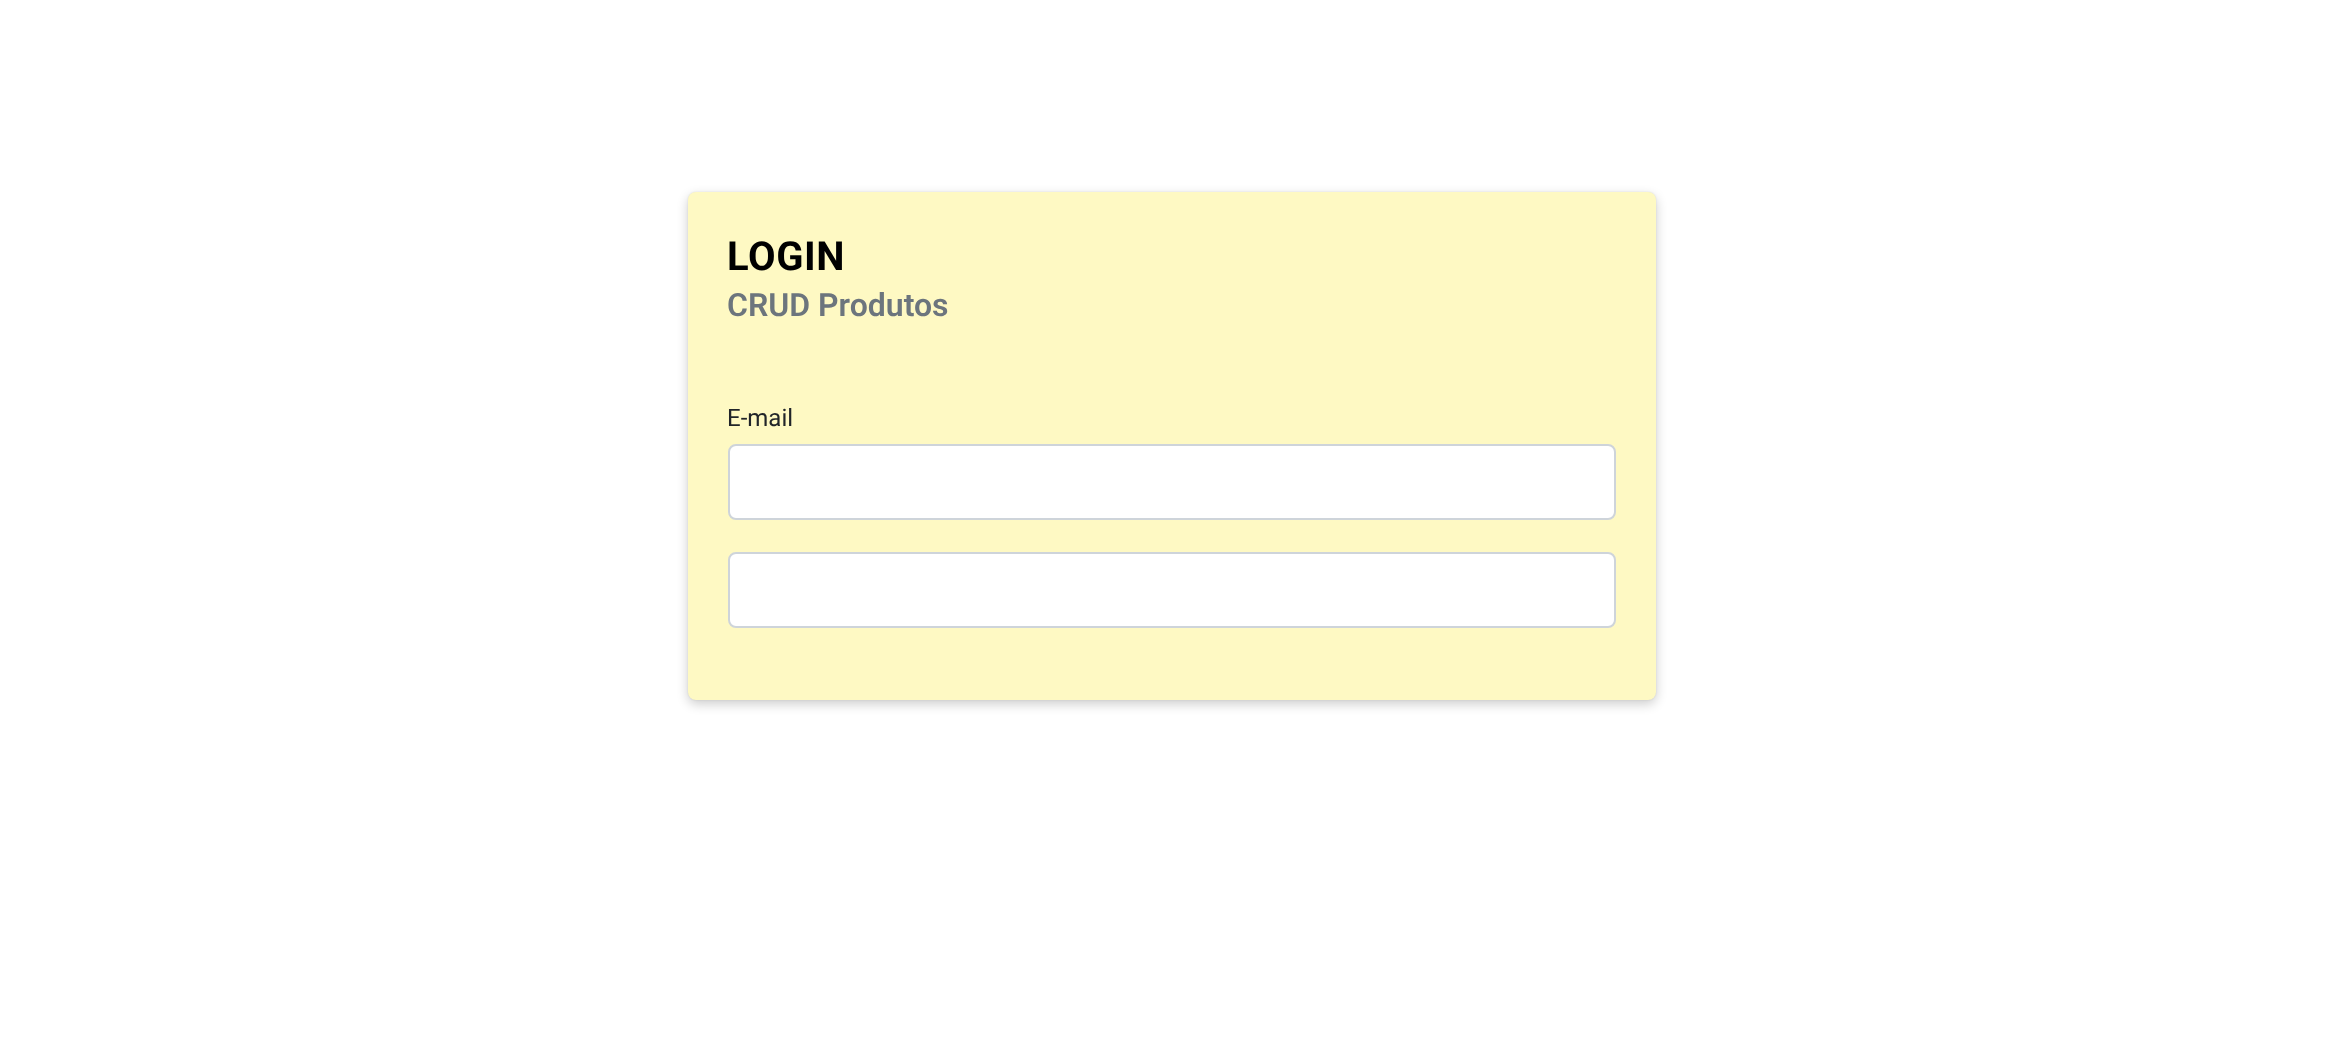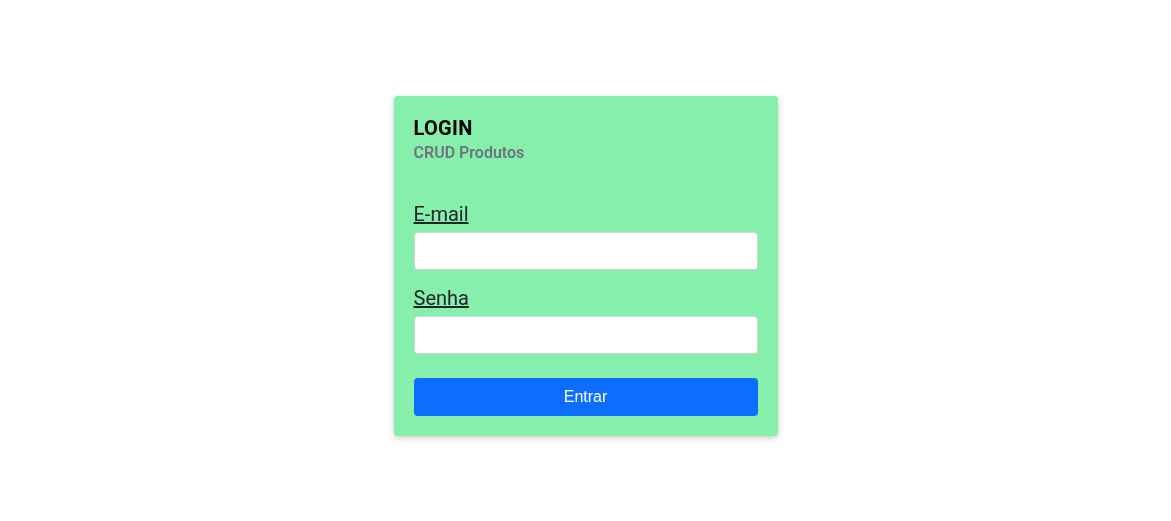--- a/index.html
+++ b/index.html
@@ -10,22 +10,22 @@
     body {
       font-family: -apple-system, BlinkMacSystemFont, "Segoe UI", Roboto, "Helvetica Neue", Arial, sans-serif;
       background: #ffffff;
       width: 1171px;
       height: 521px;
       display: flex;
       justify-content: center;
       padding-top: 96px;
     }
     .card {
-      width: 384px;
-      background: #86efac;
+      width: 484px;
+      background: #fef9c3;
       border-radius: 4px;
       box-shadow: 0 2px 6px rgba(0,0,0,0.2), 0 0 1px rgba(0,0,0,0.1);
       padding: 20px;
       height: fit-content;
     }
     .title {
       font-size: 20px;
       font-weight: 700;
       color: #000;
       letter-spacing: 0.3px;
@@ -35,25 +35,24 @@
       font-weight: 600;
       color: #6c757d;
       margin-top: 3px;
       margin-bottom: 40px;
     }
     .form-group {
       margin-bottom: 16px;
     }
     .form-label {
       display: block;
-      font-size: 20px;
+      font-size: 12px;
       color: #212529;
       margin-bottom: 6px;
       font-weight: 400;
-      text-decoration: underline;
     }
     .form-control {
       width: 100%;
       height: 38px;
       padding: 6px 12px;
       font-size: 16px;
       line-height: 1.5;
       color: #495057;
       background-color: #fff;
       border: 1px solid #ced4da;
@@ -78,18 +77,16 @@
 <div class="card">
   <h4 class="title">LOGIN</h4>
   <h6 class="subtitle">CRUD Produtos</h6>
 
   <div class="form-group">
     <label class="form-label">E-mail</label>
     <input type="text" class="form-control" value="" style="">
   </div>
 
   <div class="form-group">
-    <label class="form-label">Senha</label>
     <input type="password" class="form-control" value="" style="">
   </div>
 
-  <button class="btn-primary">Entrar</button>
 </div>
 
 </body></html>

